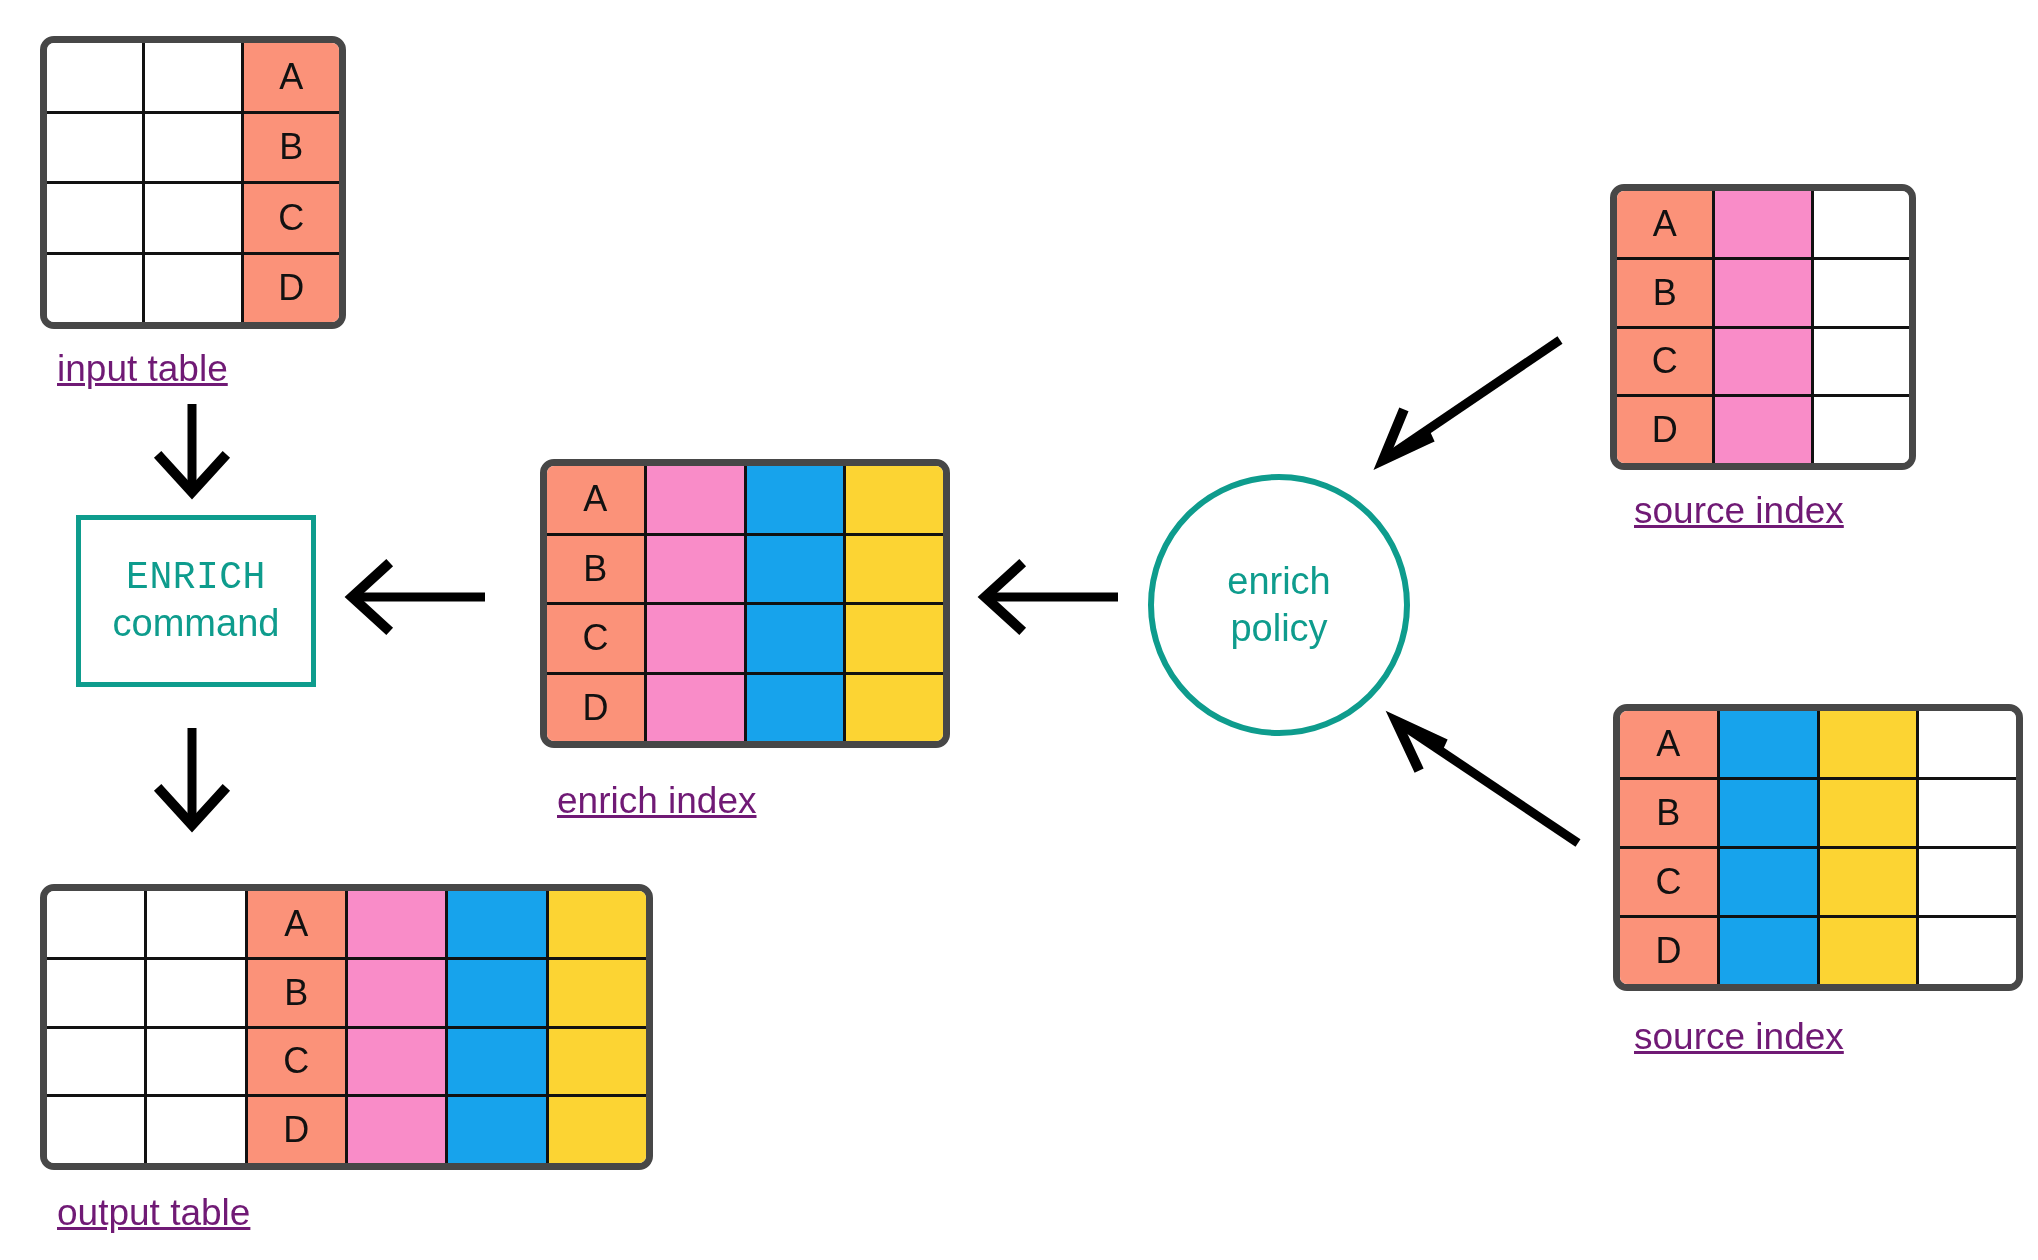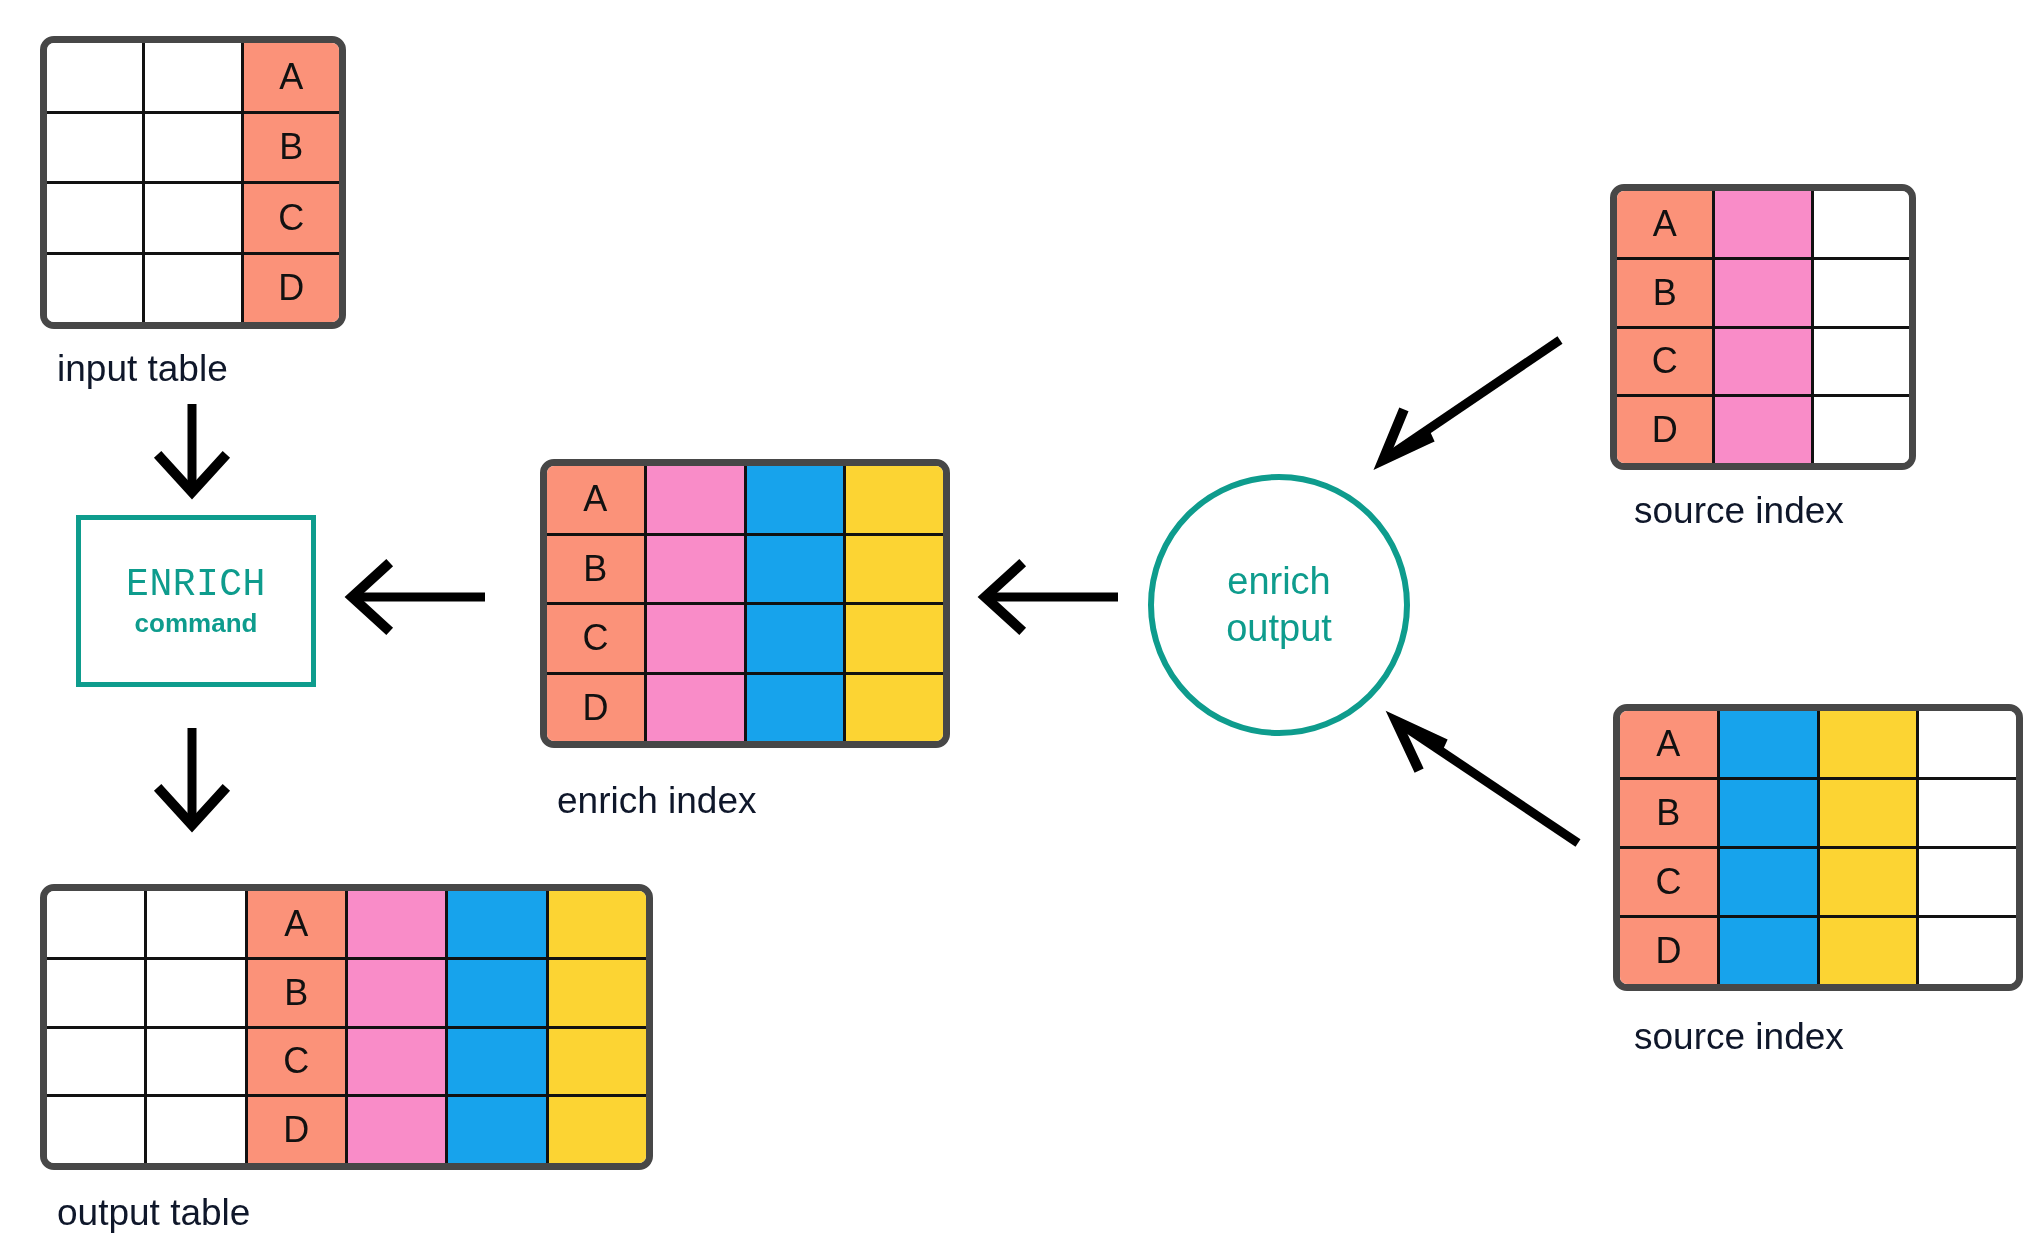--- a/index.html
+++ b/index.html
@@ -55,23 +55,24 @@
   .c-white  { background: #ffffff; }
   .c-salmon { background: #fb9279; }
   .c-pink   { background: #f98cc8; }
   .c-blue   { background: #17a3ec; }
   .c-yellow { background: #fcd433; }
 
   
   .caption {
     position: absolute;
     font-size: 37px;
-    color: #0f172a;
+    color: #701a75;
     white-space: nowrap;
     line-height: 1;
+    text-decoration: underline;
   }
 
   
   #enrich-command-box {
     position: absolute;
     border: 5px solid #0e9c8d;
     background: #ffffff;
     box-sizing: border-box;
     display: flex;
     flex-direction: column;
@@ -80,23 +81,22 @@
     color: #0e9c8d;
   }
   #enrich-command-box .mono {
     font-family: "Liberation Mono", "DejaVu Sans Mono", monospace;
     font-size: 38px;
     line-height: 1.18;
     letter-spacing: 0.5px;
   }
   #enrich-command-box .sans {
     font-family: "Liberation Sans", sans-serif;
-    font-size: 26px;
+    font-size: 38px;
     line-height: 1.18;
-    font-weight: bold;
   }
 
   
   #enrich-policy-node {
     position: absolute;
     border: 6px solid #0e9c8d;
     border-radius: 50%;
     background: #ffffff;
     box-sizing: border-box;
     display: flex;
@@ -221,21 +221,21 @@
         <div class="tcell c-salmon">D</div>
         <div class="tcell c-pink"></div>
         <div class="tcell c-blue"></div>
         <div class="tcell c-yellow"></div>
       </div>
     </div>
   <div class="caption" id="enrich-index-caption" style="left:557px; top:766px;margin-top:16px;">enrich index</div>
 
   <div id="enrich-policy-node" style="left:1148px; top:474px; width:262px; height:262px;">
     <div>enrich</div>
-    <div>output</div>
+    <div>policy</div>
   </div>
 
   <div class="tbl" id="source-index-top" style="left:1610px; top:184px; width:306px; height:286px;">
       <div class="trow">
         <div class="tcell c-salmon">A</div>
         <div class="tcell c-pink"></div>
         <div class="tcell c-white"></div>
       </div>
       <div class="trow">
         <div class="tcell c-salmon">B</div>

